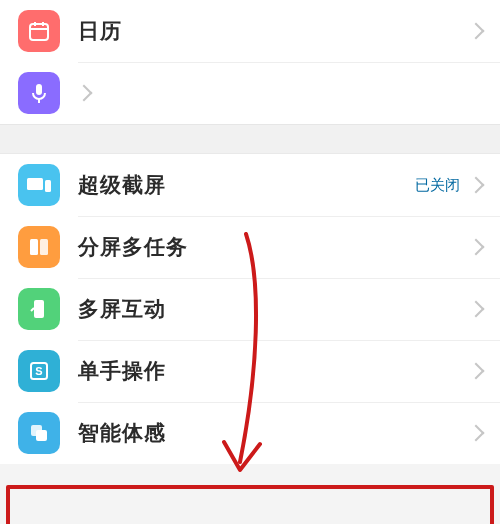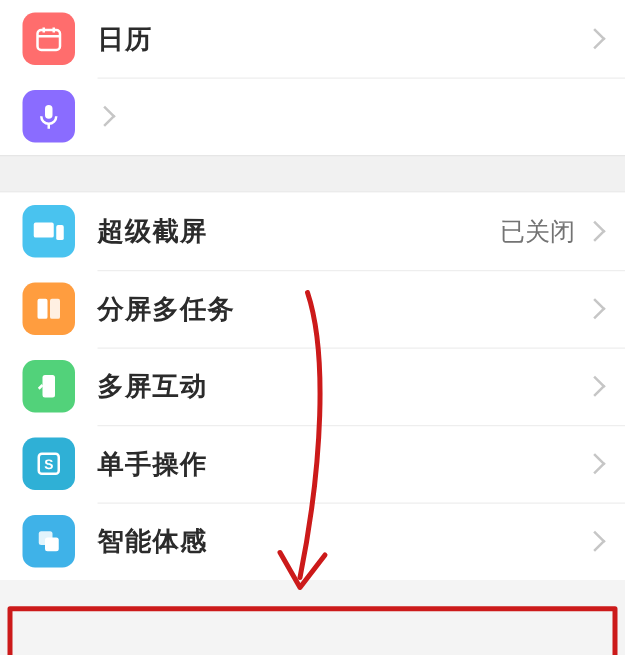--- a/index.html
+++ b/index.html
@@ -42,22 +42,22 @@
     margin-right: 18px;
   }
   .label {
     flex: 1 1 auto;
     font-size: 21px;
     color: #2b2b2b;
     letter-spacing: 1px;
     font-weight: bold;
   }
   .status {
-    font-size: 20px;
-    color: #737373;
+    font-size: 15px;
+    color: #0369a1;
     margin-right: 10px;
   }
   .chevron {
     width: 10px;
     height: 10px;
     border-top: 2px solid #c6c6c6;
     border-right: 2px solid #c6c6c6;
     transform: rotate(45deg);
     flex: 0 0 auto;
   }

